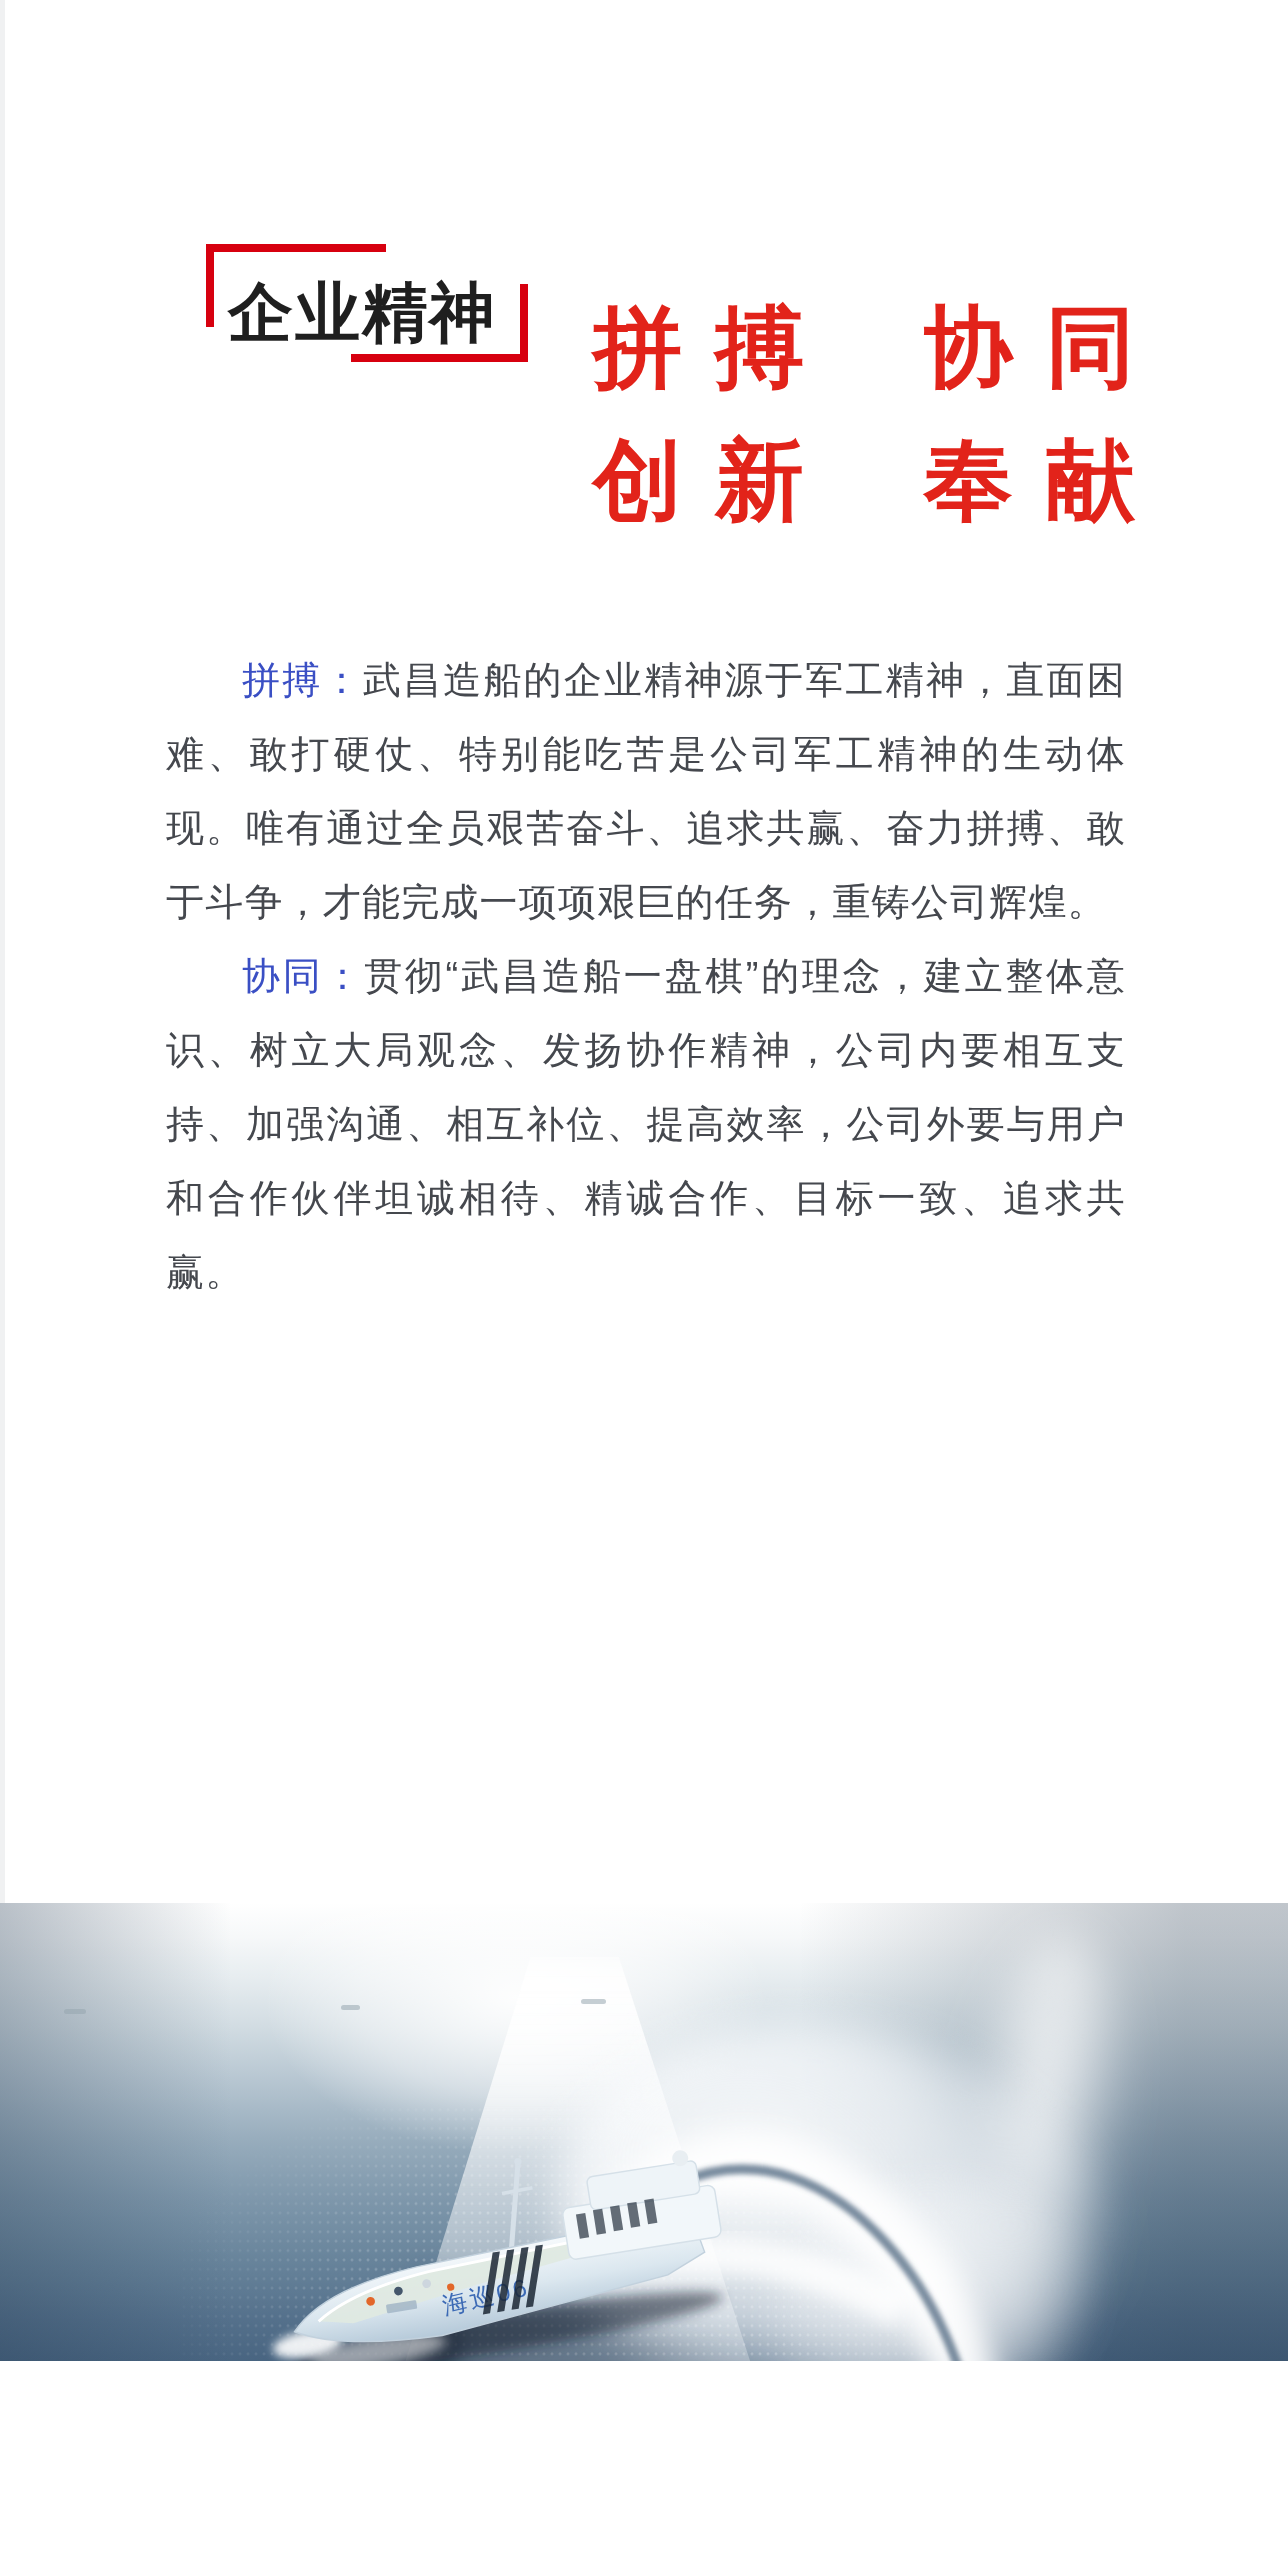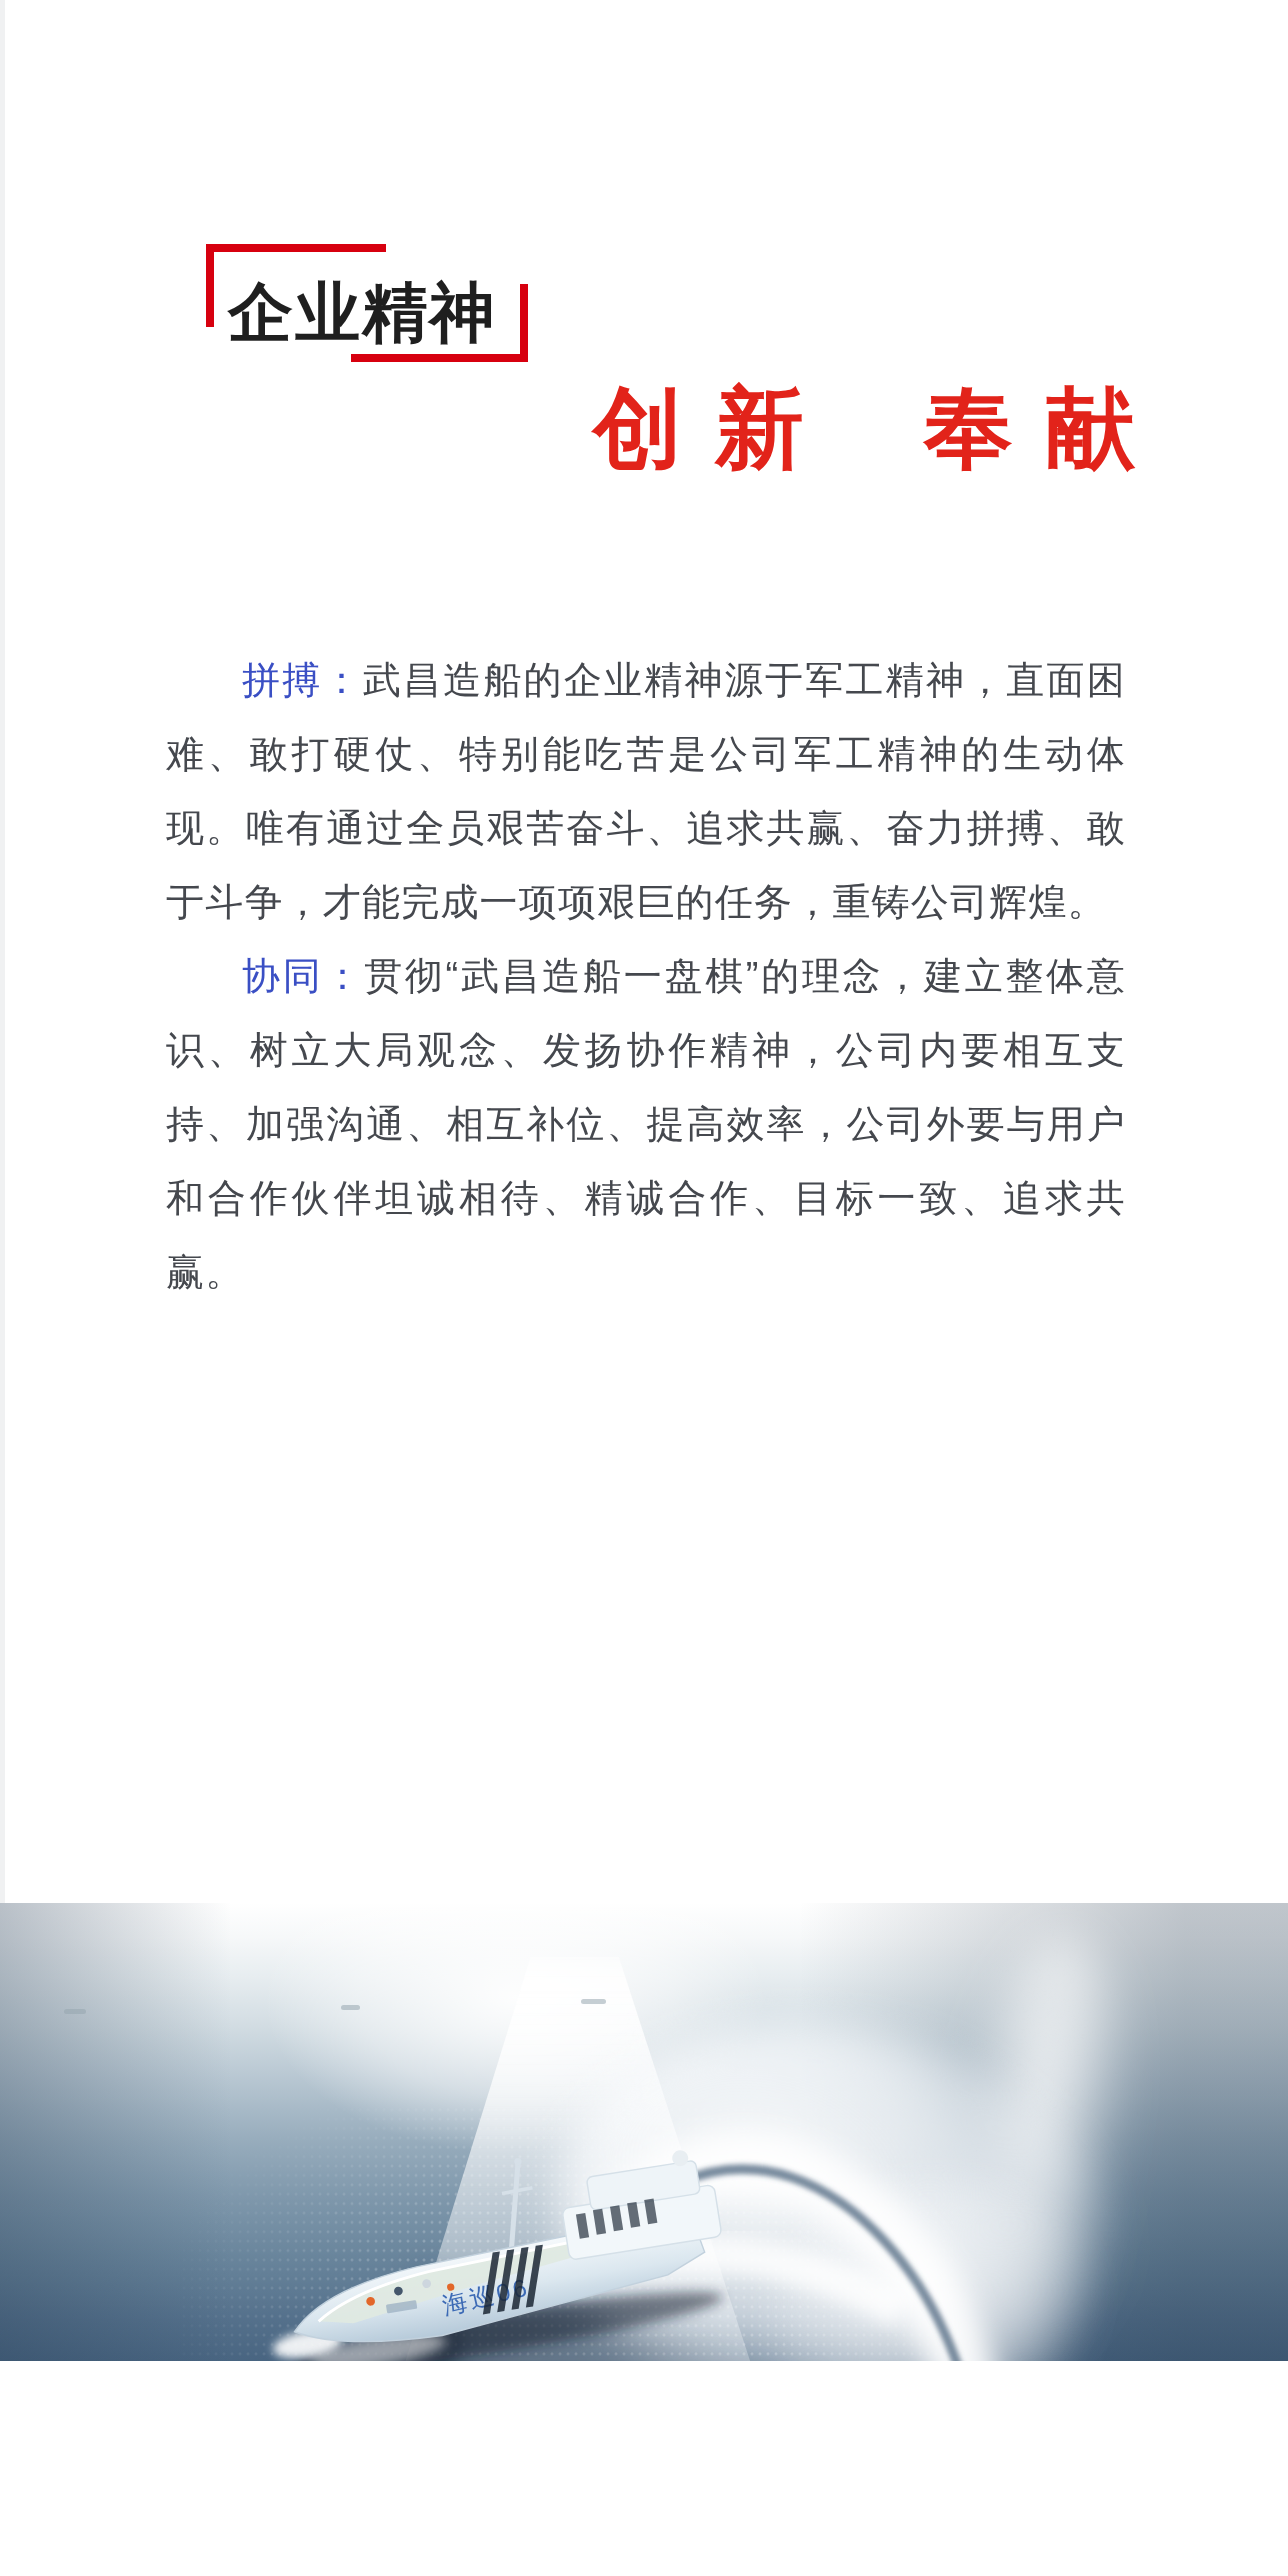--- a/index.html
+++ b/index.html
@@ -17,21 +17,21 @@
 
   
   .title-block{position:absolute;left:206px;top:240px;width:327px;height:131px;}
   .bracket{position:absolute;}
   .bracket.tl{left:0;top:4.4px;width:180px;height:83px;border-top:8px solid var(--bracket-red);border-left:8px solid var(--bracket-red);}
   .bracket.br{left:145px;top:44px;width:177px;height:78px;border-bottom:8px solid var(--bracket-red);border-right:8px solid var(--bracket-red);}
   .page-title{position:absolute;left:22px;top:29px;font-family:"Liberation Serif",serif;font-size:65px;font-weight:700;letter-spacing:2.2px;color:var(--title-black);white-space:nowrap;z-index:2;}
 
   .slogan{position:absolute;left:593px;top:301px;width:538px;color:var(--accent-red);font-weight:800;}
   .slogan-line{font-size:89px;line-height:93px;letter-spacing:33px;word-spacing:29px;white-space:nowrap;}
-  .slogan-line.l2{margin-top:81px;}
+  .slogan-line.l2{margin-top:40px;}
 
   
   .content{position:absolute;left:166px;top:643px;width:960px;z-index:2;
     font-size:38px;line-height:74px;letter-spacing:1.2px;
     color:var(--body-text);font-weight:300;text-align:justify;}
   .content p{margin:0;text-indent:2em;}
   .kw{color:var(--keyword-blue);font-weight:400;}
 
   
   .photo{position:absolute;left:0;top:1903px;width:1288px;height:673px;overflow:hidden;z-index:1;
@@ -79,20 +79,21 @@
 <div class="page">
   <div class="page-edge-left"></div>
 
   <header>
     <div class="title-block">
       <span class="bracket tl"></span>
       <h1 class="page-title">企业精神</h1>
       <span class="bracket br"></span>
     </div>
     <div class="slogan">
+      <div class="slogan-line l1">拼搏 协同</div>
       <div class="slogan-line l2">创新 奉献</div>
     </div>
   </header>
 
   <section class="content">
     <p class="para"><span class="kw"><span>拼搏</span><span>：</span></span><span>武昌造船的企业精神源于军工精神，直面困难、敢打硬仗、特别能吃苦是公司军工精神的生动体现。唯有通过全员艰苦奋斗、追求共赢、奋力拼搏、敢于斗争，才能完成一项项艰巨的任务，重铸公司辉煌。</span></p>
     <p class="para"><span class="kw"><span>协同</span><span>：</span></span><span>贯彻“武昌造船一盘棋”的理念，建立整体意识、树立大局观念、发扬协作精神，公司内要相互支持、加强沟通、相互补位、提高效率，公司外要与用户和合作伙伴坦诚相待、精诚合作、目标一致、追求共赢。</span></p>
   </section>
 
   <figure class="photo">

